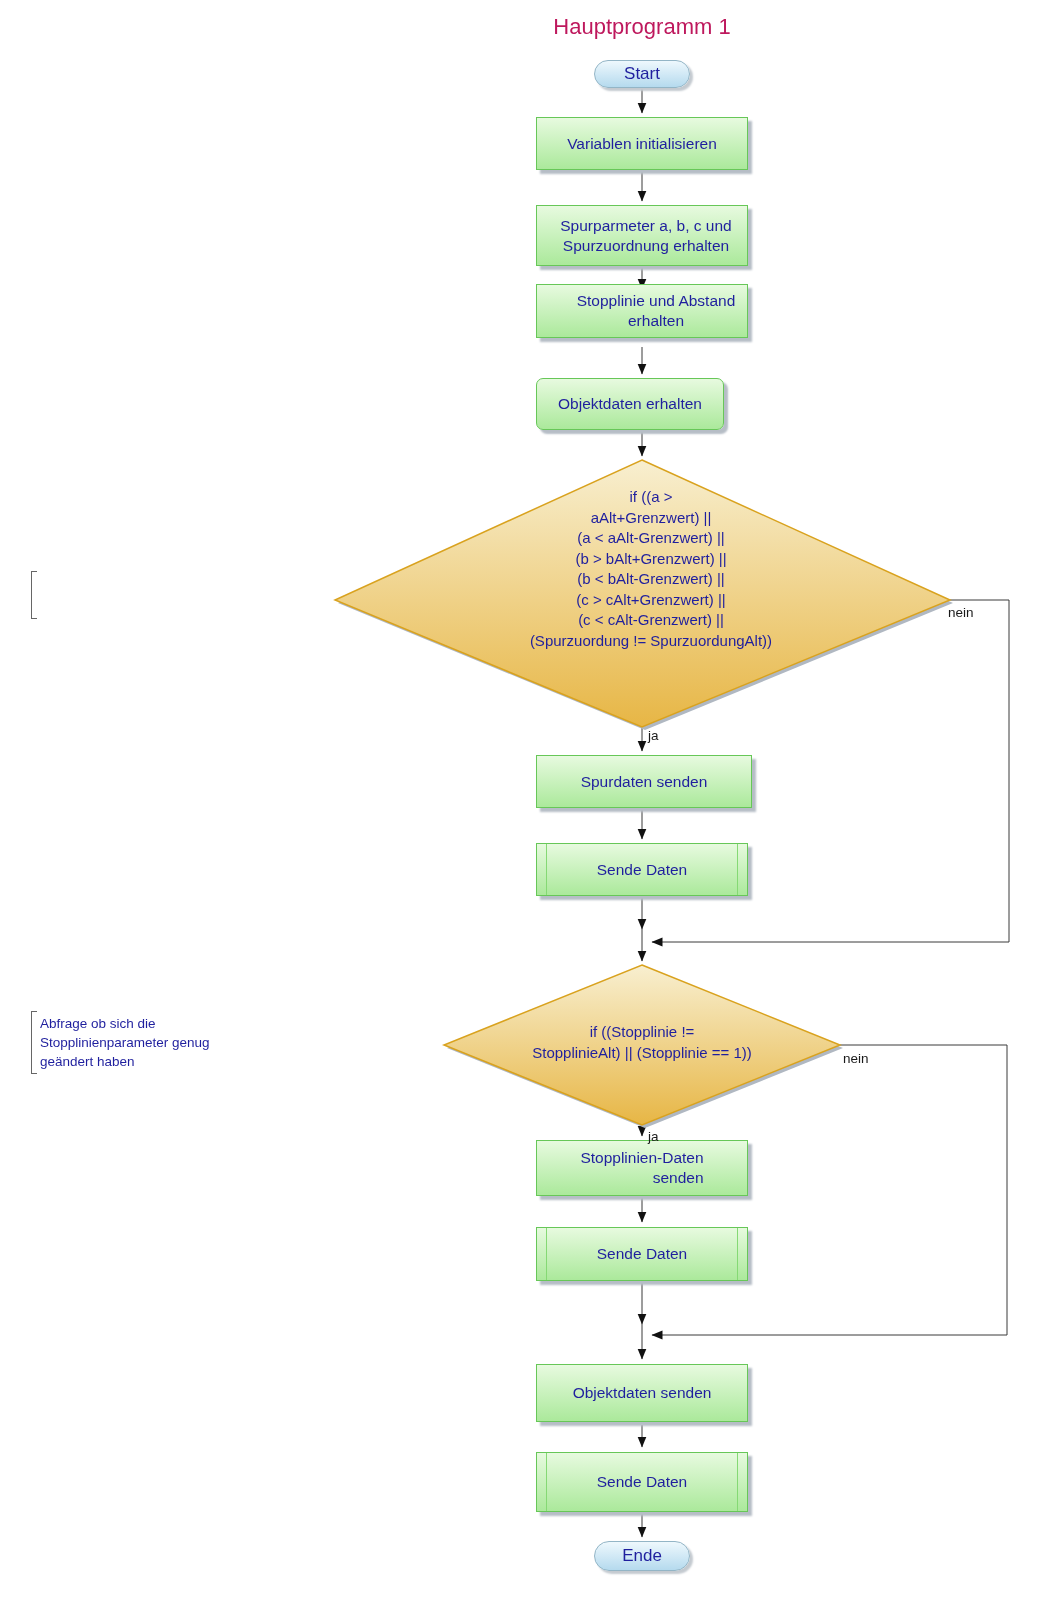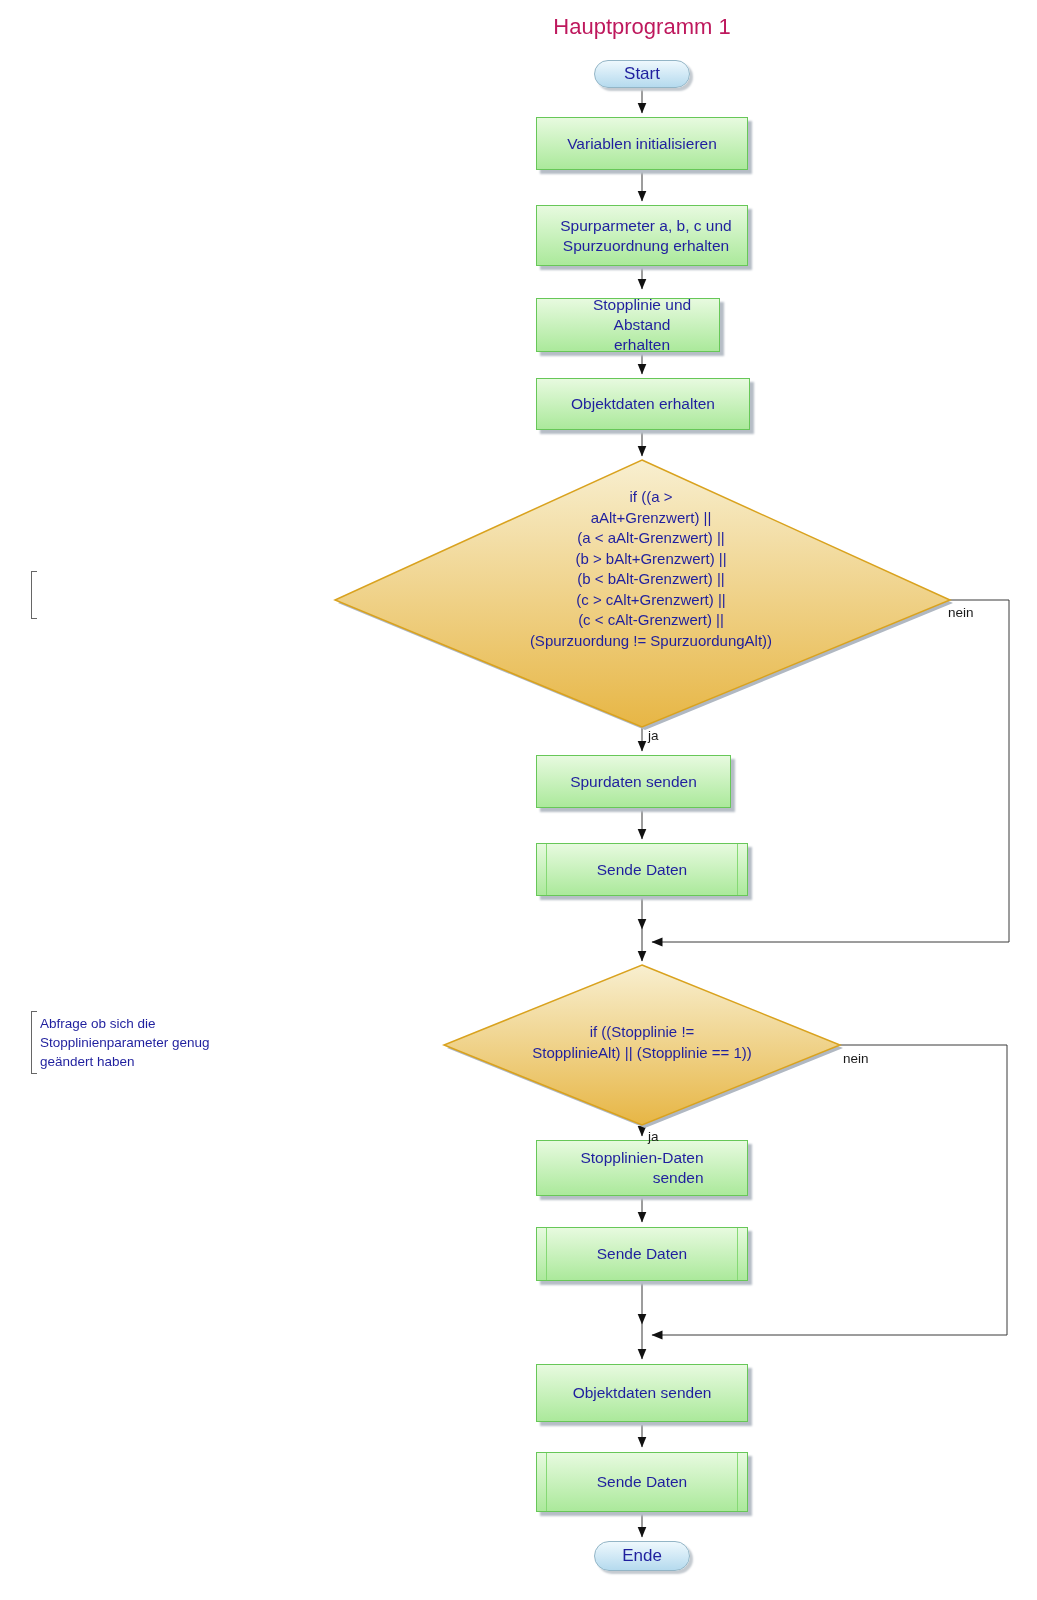--- a/index.html
+++ b/index.html
@@ -90,24 +90,24 @@
   </svg>
 
   <div class="page-title">Hauptprogramm 1</div>
 
   <div class="node terminator" style="left:594px; top:60px; width:96px; height:28px;">Start</div>
   <div class="node terminator" style="left:594px; top:1541px; width:96px; height:30px;">Ende</div>
 
   <div class="node process" style="left:536px; top:117px; width:212px; height:53px;">Variablen initialisieren</div>
   <div class="node process" style="left:536px; top:205px; width:212px; height:61px;padding-left:8px;">Spurparmeter a, b, c und
 Spurzuordnung erhalten</div>
-  <div class="node process" style="left:536px; top:298px; width:184px; height:54px;padding-left:28px;">Stopplinie und Abstand
+  <div class="node process" style="left:536px; top:284px; width:212px; height:54px;padding-left:28px;">Stopplinie und Abstand
 erhalten</div>
-  <div class="node process" style="left:536px; top:378px; width:214px; height:52px;">Objektdaten erhalten</div>
-  <div class="node process" style="left:536px; top:755px; width:195px; height:53px;">Spurdaten senden</div>
+  <div class="node process" style="left:536px; top:378px; width:188px; height:52px;border-radius:7px;">Objektdaten erhalten</div>
+  <div class="node process" style="left:536px; top:755px; width:216px; height:53px;">Spurdaten senden</div>
 
   <div class="node process" style="left:536px; top:843px; width:212px; height:53px;">
     <div class="pbar left"></div>
     <div class="pbar right"></div>
     <span>Sende Daten</span>
   </div>
 
   <div class="node process" style="left:536px; top:1140px; width:212px; height:56px;text-align:right;">Stopplinien-Daten
 senden</div>
 

